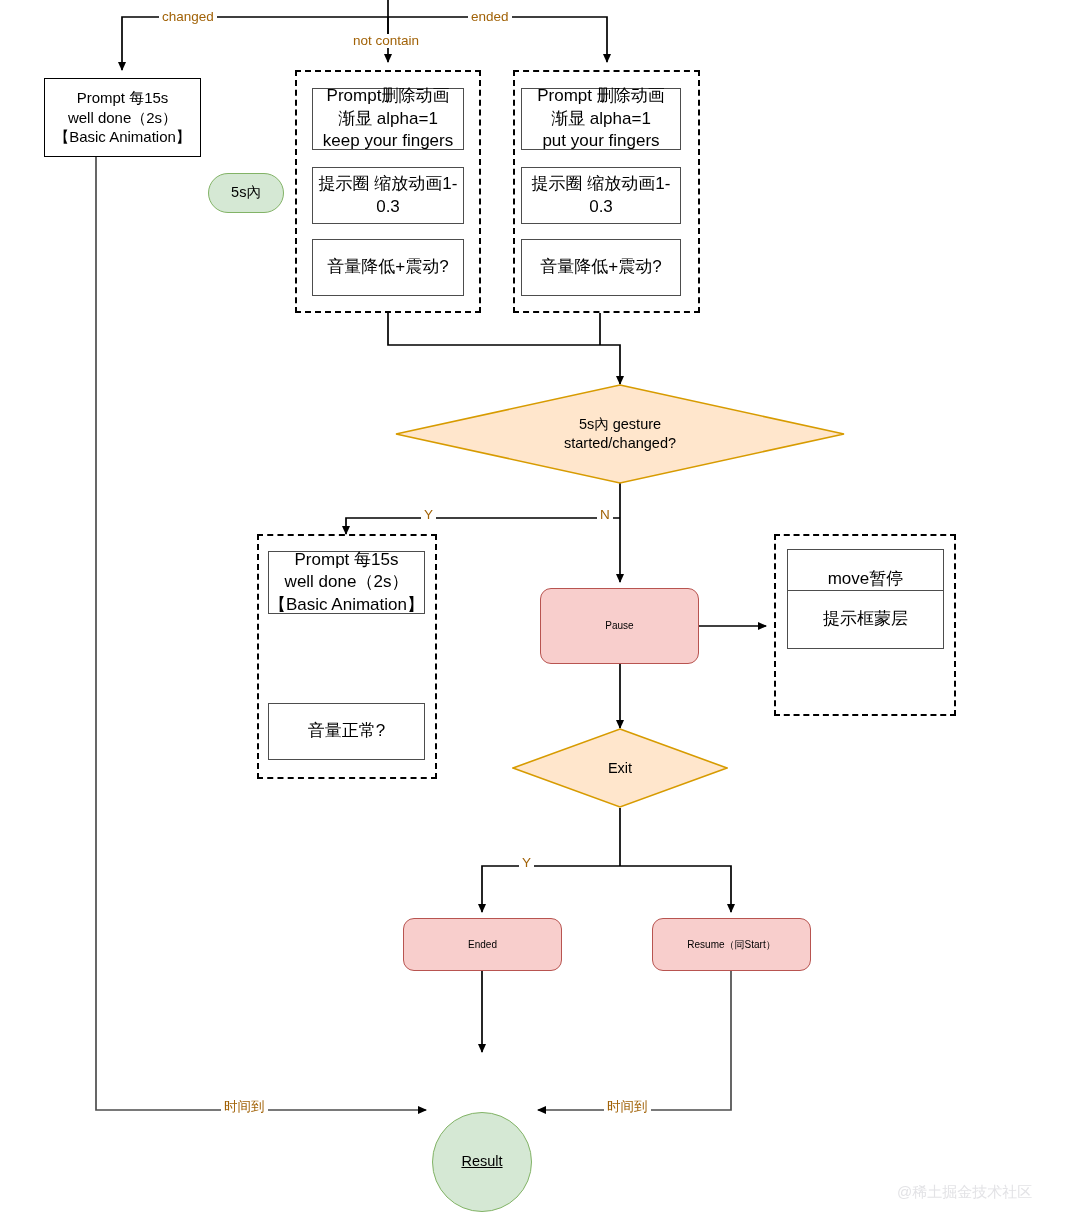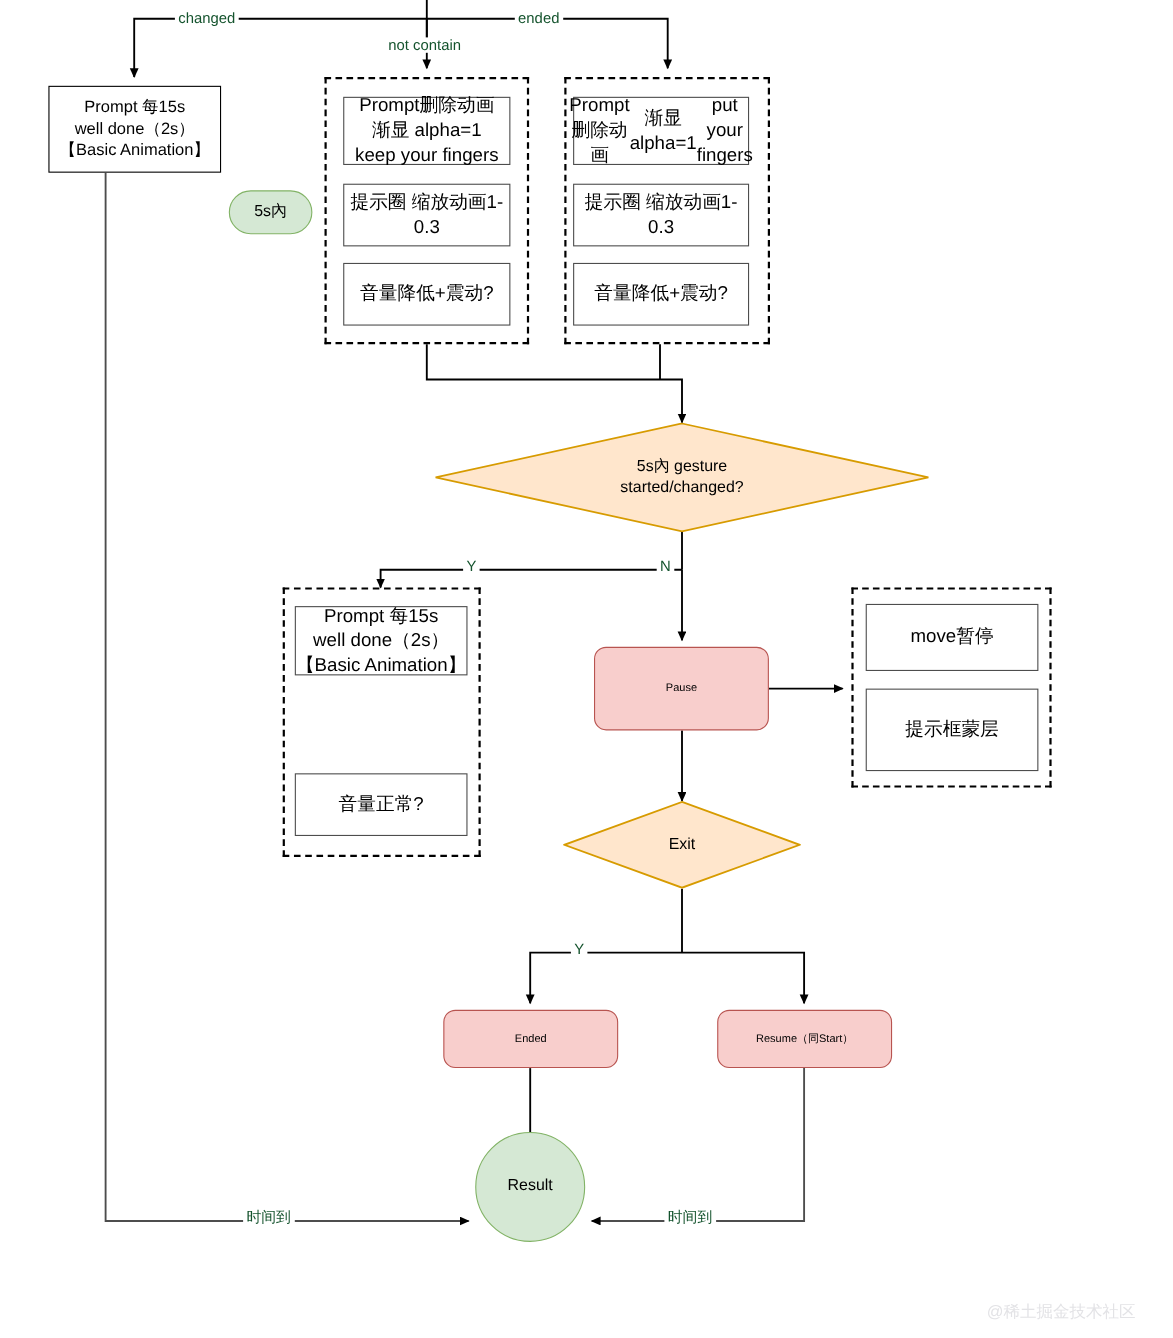--- a/index.html
+++ b/index.html
@@ -83,21 +83,21 @@
     justify-content: center;
     text-align: center;
     font-size: 14.5px;
     color: #000000;
     line-height: 1.3;
     pointer-events: none;
   }
   .edge-label {
     position: absolute;
     font-size: 13.5px;
-    color: #14532d;
+    color: #a16207;
     background: #ffffff;
     padding: 0 3px;
     white-space: nowrap;
     line-height: 1;
   }
   .watermark {
     position: absolute;
     font-size: 15px;
     color: #e3e3e6;
     white-space: nowrap;
@@ -183,21 +183,21 @@
     <span class="ml">keep your fingers</span>
   </div>
   <div class="node box-plain" style="left:312px; top:167px; width:152px; height:57px;">
     <span>提示圈 缩放动画1-0.3</span>
   </div>
   <div class="node box-plain" style="left:312px; top:239px; width:152px; height:57px;">
     <span>音量降低+震动?</span>
   </div>
 
   <div class="group-dashed" style="left:513px; top:70px; width:187px; height:243px;"></div>
-  <div class="node box-plain" style="left:521px; top:88px; width:160px; height:62px; ">
+  <div class="node box-plain" style="left:521px; top:88px; width:160px; height:62px; flex-direction:column;">
     <span class="ml">Prompt 删除动画</span>
     <span class="ml">渐显 alpha=1</span>
     <span class="ml">put your fingers</span>
   </div>
   <div class="node box-plain" style="left:521px; top:167px; width:160px; height:57px;">
     <span>提示圈 缩放动画1-0.3</span>
   </div>
   <div class="node box-plain" style="left:521px; top:239px; width:160px; height:57px;">
     <span>音量降低+震动?</span>
   </div>
@@ -223,40 +223,40 @@
   </div>
 
   <div class="node pill-red" style="left:540px; top:588px; width:159px; height:76px;">
     <span>Pause</span>
   </div>
 
   <div class="group-dashed" style="left:774px; top:534px; width:182px; height:182px;"></div>
   <div class="node box-plain" style="left:787px; top:549px; width:157px; height:61px;">
     <span>move暂停</span>
   </div>
-  <div class="node box-plain" style="left:787px; top:626px; width:157px; height:75px;">
+  <div class="node box-plain" style="left:787px; top:590px; width:157px; height:59px;">
     <span>提示框蒙层</span>
   </div>
 
   <div class="diamond-wrap" style="left:512px; top:728px; width:216px; height:80px;">
     <svg width="216" height="80" viewBox="0 0 216 80">
       <polygon points="108,1 215,40 108,79 1,40" fill="#ffe6cc" stroke="#d79b00" stroke-width="1.6"></polygon>
     </svg>
     <div class="dlabel">
       <span>Exit</span>
     </div>
   </div>
 
   <div class="node pill-red" style="left:403px; top:918px; width:159px; height:53px;">
     <span>Ended</span>
   </div>
 
   <div class="node pill-red" style="left:652px; top:918px; width:159px; height:53px;">
     <span>Resume（同Start）</span>
   </div>
 
-  <div class="node circle-green" style="left:432px; top:1029px; width:100px; height:100px;">
+  <div class="node circle-green" style="left:432px; top:1112px; width:100px; height:100px;text-decoration:underline;">
     <span>Result</span>
   </div>
 
   <div class="watermark" style="left:897px; top:1183px;">@稀土掘金技术社区</div>
 
 </div>
 
 </body></html>

